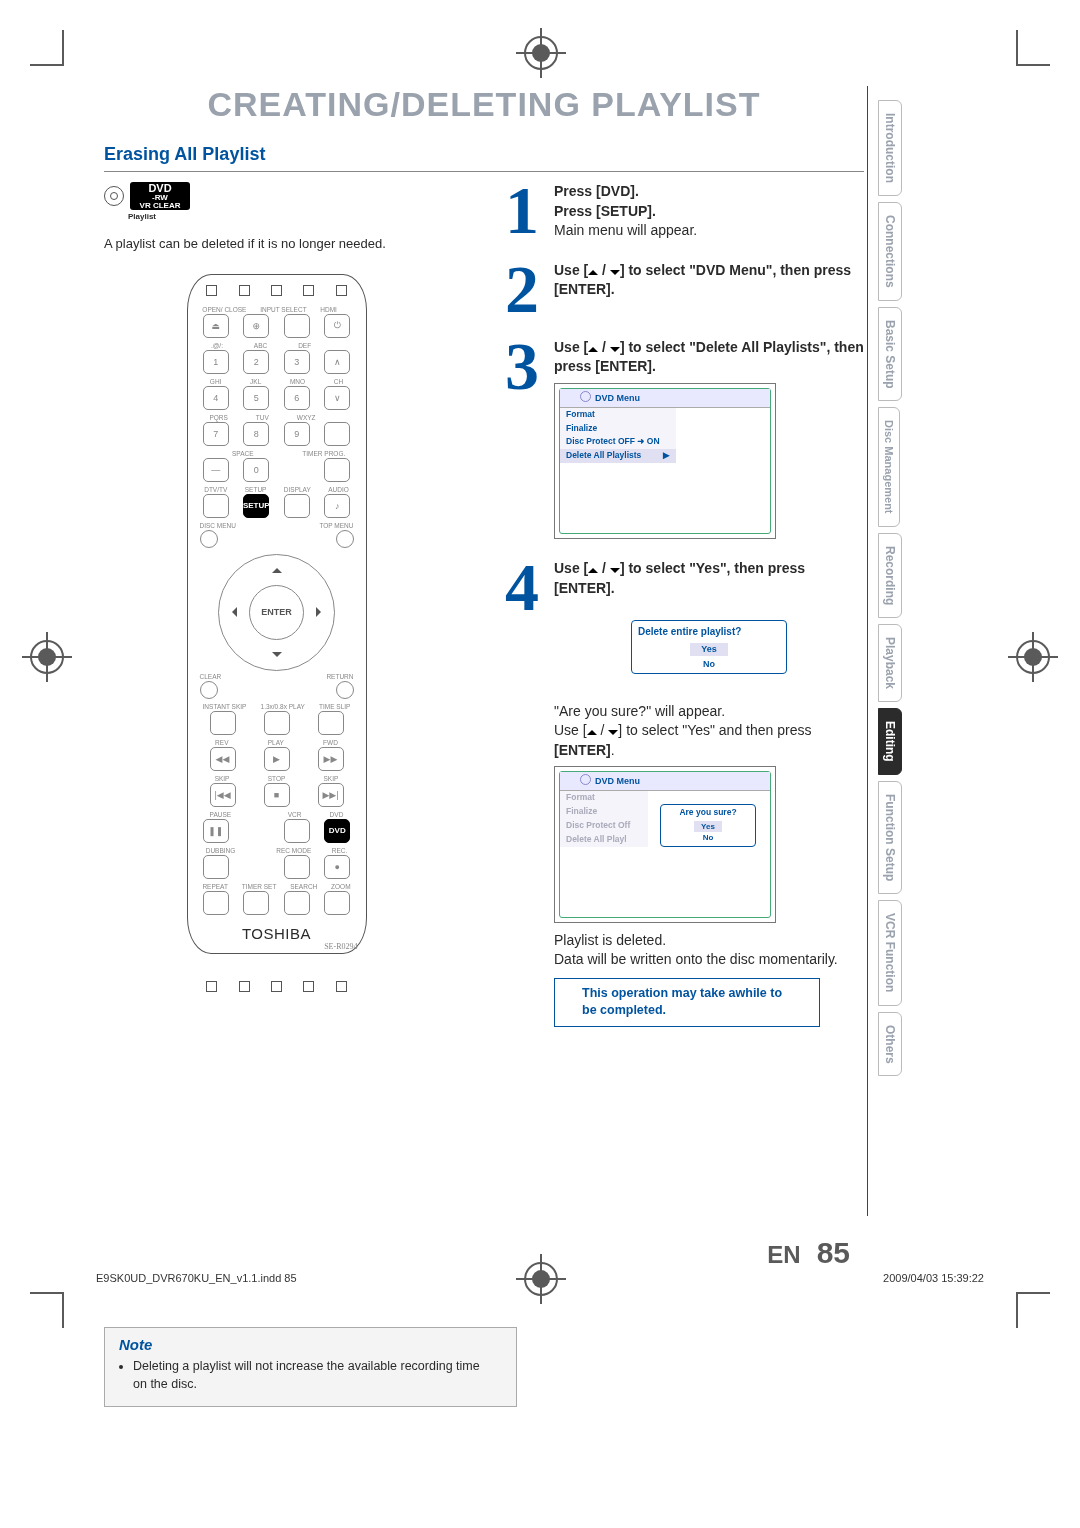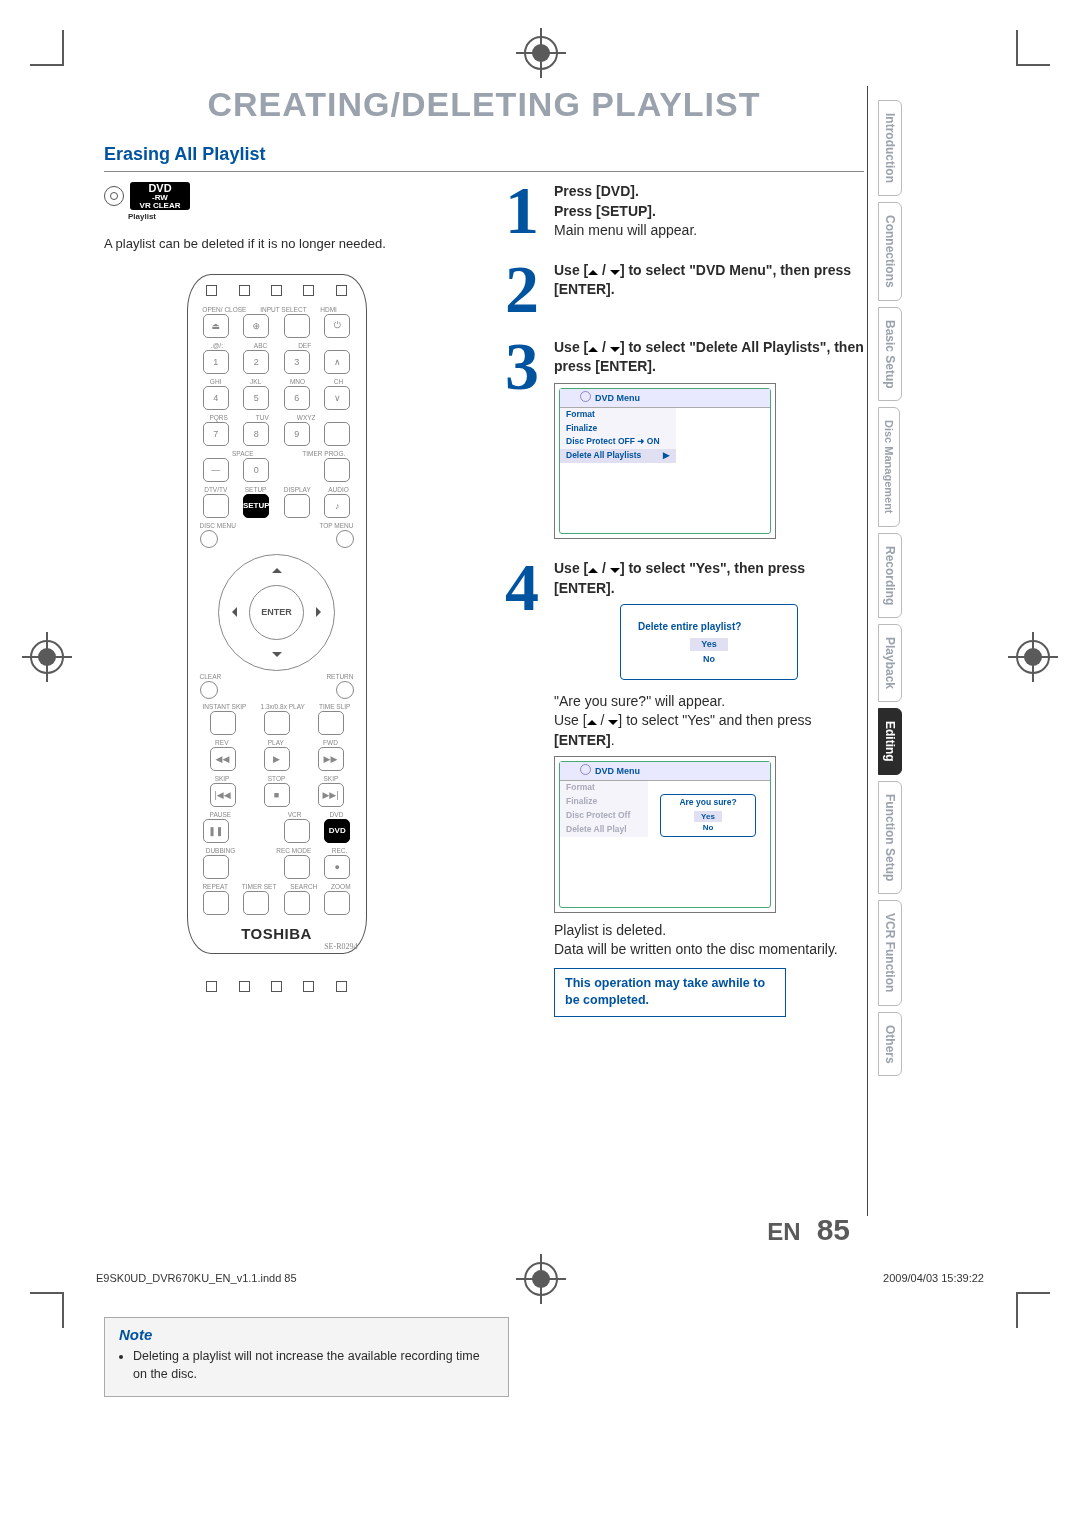--- a/index.html
+++ b/index.html
@@ -23,44 +23,44 @@
   .intro{font-size:13px;line-height:1.5;}
   .remote{width:180px;height:680px;margin:20px auto 0 auto;border:1.5px solid #555;border-radius:24px/36px;position:relative;background:#fff;padding:10px 8px;box-sizing:border-box;}
   .remote .row{display:flex;justify-content:space-around;margin-bottom:4px;}
   .remote .sq{width:9px;height:9px;border:1.5px solid #555;}
   .remote .btn{width:24px;height:22px;border:1.2px solid #888;border-radius:5px;font-size:9px;display:flex;align-items:center;justify-content:center;color:#888;}
   .remote .label-row{display:flex;justify-content:space-around;font-size:6.5px;color:#888;margin-bottom:1px;}
   .remote .circle-btn{width:16px;height:16px;border:1.2px solid #888;border-radius:50%;}
   .remote .dpad{width:115px;height:115px;border:1.2px solid #888;border-radius:50%;margin:6px auto 2px auto;position:relative;}
   .remote .dpad-inner{position:absolute;inset:30px;border:1.2px solid #888;border-radius:50%;display:flex;align-items:center;justify-content:center;font-size:9px;color:#555;font-weight:600;}
   .remote .tri{position:absolute;width:0;height:0;border:5px solid transparent;}
-  .remote .brand{text-align:center;font-weight:700;font-size:15px;margin-top:10px;letter-spacing:0.5px;}
+  .remote .brand{text-align:center;font-weight:400;font-size:15px;margin-top:10px;letter-spacing:0.5px;}
   .remote .model{text-align:right;font-size:8px;color:#888;font-family:Liberation Serif, serif;}
   .remote .btn-black{background:#000;color:#fff;font-size:8px;font-weight:600;border-color:#000;}
   .step{display:flex;gap:4px;margin-bottom:20px;}
   .step-num{font-family:"Times New Roman",serif;font-weight:700;font-size:68px;color:#00539f;line-height:0.84;width:56px;text-align:center;flex-shrink:0;}
   .step-body{flex:1;font-size:14px;line-height:1.4;}
   .step-body b{font-weight:700;}
   .arrow{display:inline-block;width:0;height:0;border:5px solid transparent;}
   .arrow.up{border-bottom-color:#000;border-top:none;}
   .arrow.down{border-top-color:#000;border-bottom:none;}
   .osd{border:1px solid #777;width:220px;margin:6px 0 0 0;background:#fff;}
   .osd-panel{border:1px solid #4a7;border-radius:3px;margin:4px;font-size:8px;}
   .osd-head{background:#e8e8ff;color:#00539f;font-weight:700;padding:2px 20px;border-bottom:1px solid #aaa;font-size:9px;}
   .osd-row{padding:1px 6px;color:#00539f;font-weight:600;font-size:8.5px;}
   .osd-row.sel{background:#e0e0f2;}
-  .osd-sub{border:1px solid #00539f;border-radius:4px;margin:6px auto;width:150px;padding:13px;font-size:9px;}
+  .osd-sub{border:1px solid #00539f;border-radius:4px;margin:22px auto;width:150px;padding:2px;font-size:9px;}
   .osd-sub-head{color:#00539f;font-weight:700;text-align:left;padding:2px 4px;font-size:10px;}
   .osd-sub .opt{text-align:center;color:#00539f;font-weight:700;font-size:9px;}
   .osd-pad{height:70px;}
-  .callout{border:1.5px solid #00539f;padding:6px 10px;color:#00539f;font-weight:700;font-size:12.5px;width:210px;}
-  .note-box{clear:both;border:1px solid #aaa;background:#f4f4f4;margin-top:280px;padding:8px 14px 12px 14px;width:375px;}
+  .callout{border:1.5px solid #00539f;padding:6px 27px;color:#00539f;font-weight:700;font-size:12.5px;width:210px;}
+  .note-box{clear:both;border:1px solid #aaa;background:#f4f4f4;margin-top:280px;padding:8px 22px 12px 14px;width:375px;}
   .note-head{color:#00539f;font-style:italic;font-weight:700;font-size:15px;margin-bottom:4px;}
   .note-box ul{margin:0;padding-left:14px;font-size:12.5px;line-height:1.5;}
-  .pnum{position:absolute;right:230px;bottom:281px;}
+  .pnum{position:absolute;right:230px;bottom:258px;}
   .pnum .en{font-weight:700;color:#5a5a5a;font-size:24px;margin-right:16px;}
   .pnum .num{font-weight:700;color:#5a5a5a;font-size:30px;}
   .footer-left{position:absolute;left:96px;bottom:244px;font-size:11px;color:#333;}
   .footer-right{position:absolute;right:96px;bottom:244px;font-size:11px;color:#333;}
   .tabs{position:absolute;right:160px;top:100px;width:42px;}
   .tab{writing-mode:vertical-rl;border:1px solid #bbb;border-radius:0 6px 6px 0;font-size:12px;font-weight:600;color:#9aa2ad;text-align:center;padding:12px 4px;margin-bottom:6px;background:#fff;}
   .tab.active{background:#2b2b2b;color:#fff;border-color:#2b2b2b;}
   .tab.multi{line-height:1.1;font-size:11px;}
   .clearfix::after{content:"";display:block;clear:both;}
 </style>

